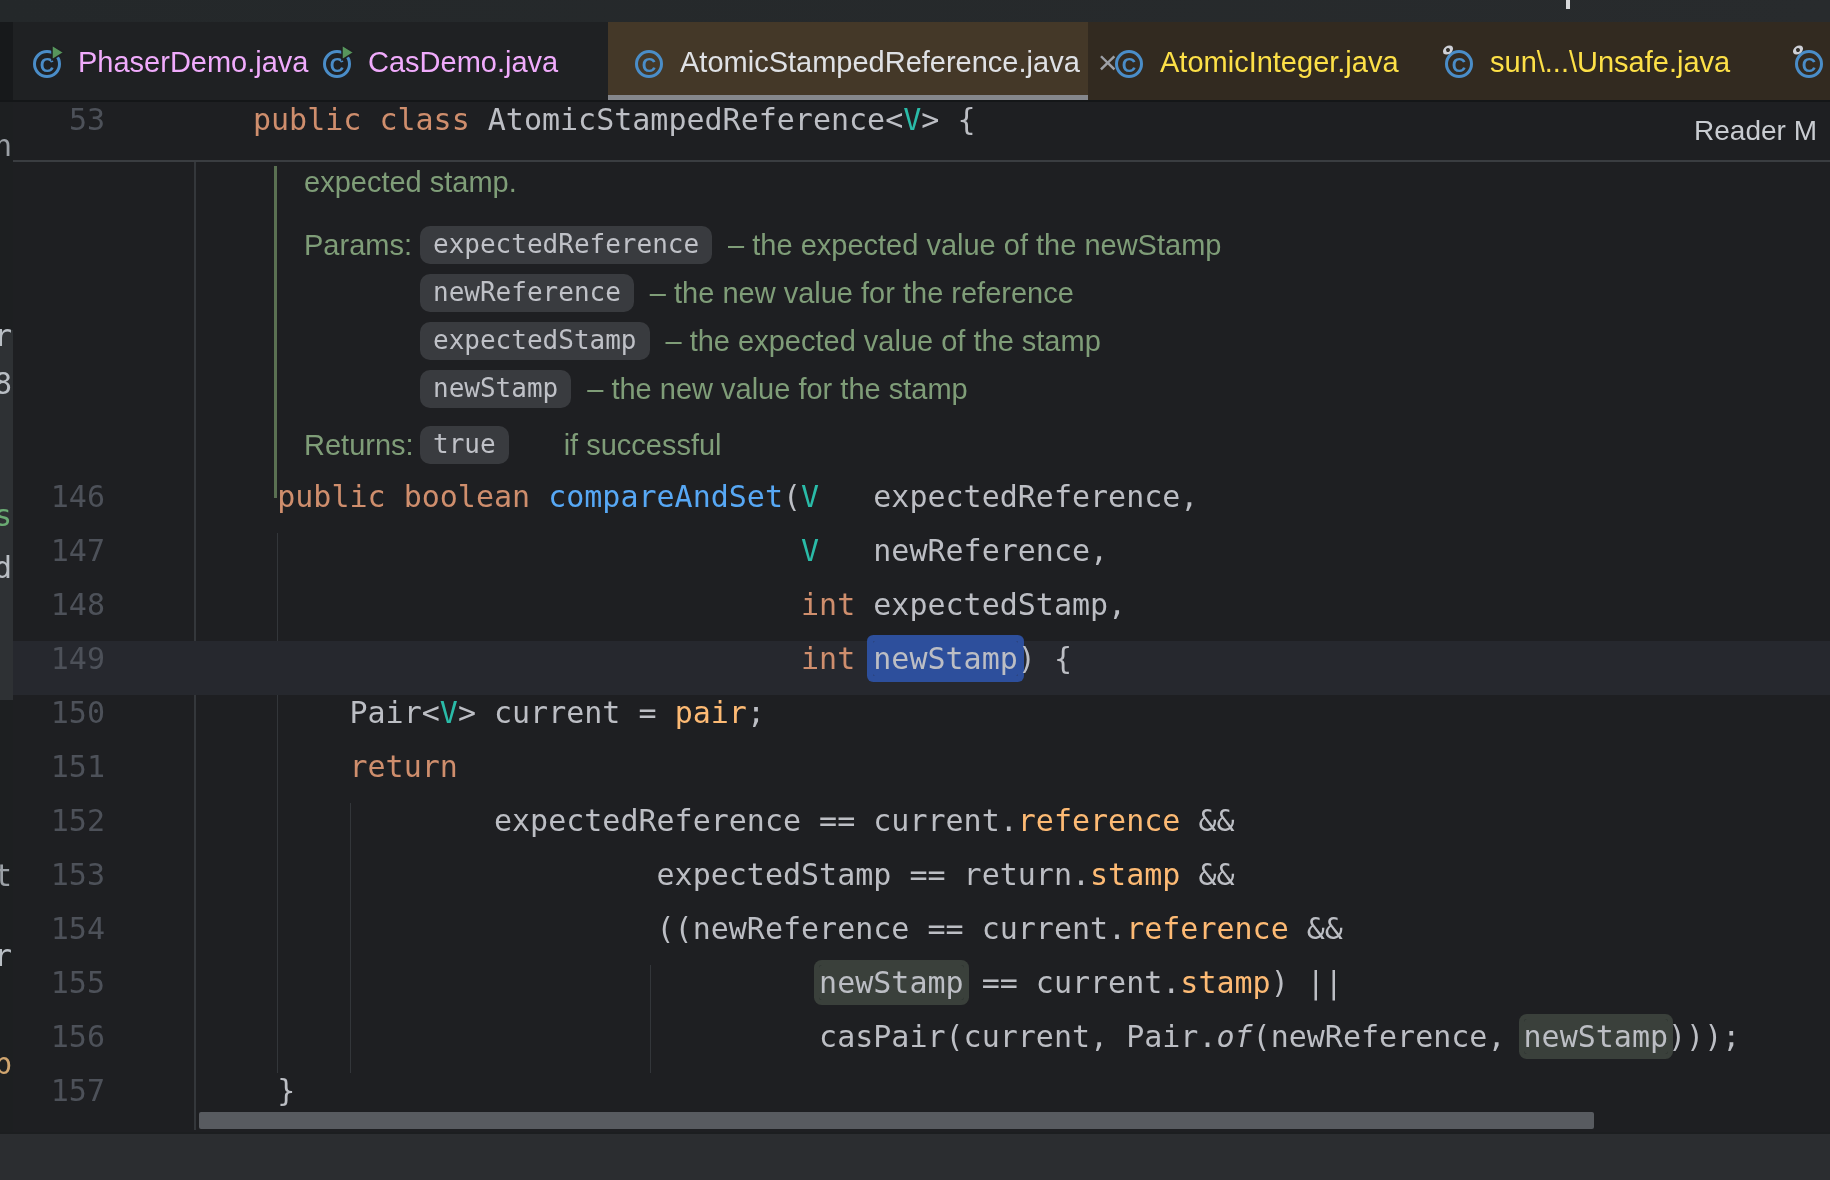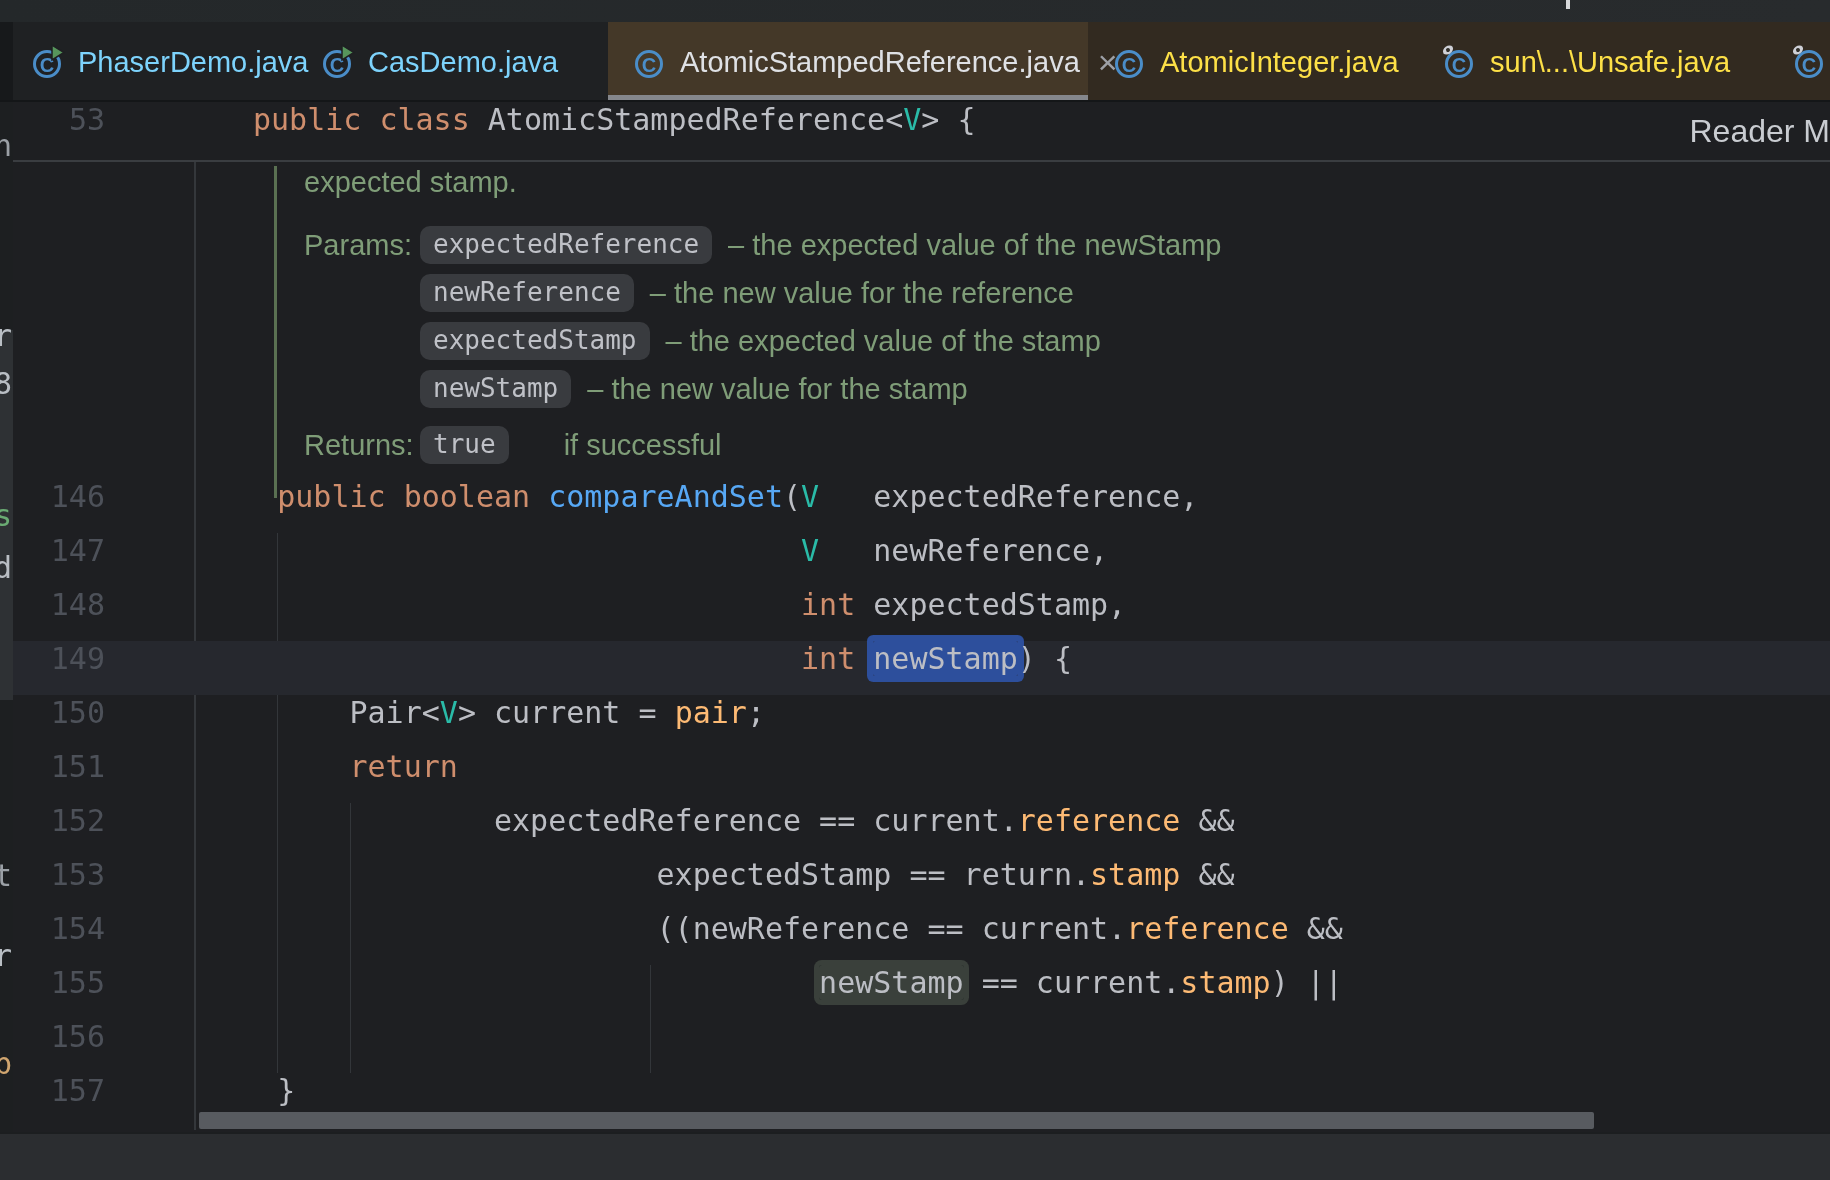--- a/index.html
+++ b/index.html
@@ -10,31 +10,31 @@
   #titlebar{left:0;top:0;width:1830px;height:22px;background:linear-gradient(90deg,#24282a,#282b2d);}
   #title-tick{left:1566px;top:0;width:4px;height:9px;background:#d6d8da;}
   
   #tabbar{left:0;top:22px;width:1830px;height:80px;background:#1F2123;}
   #tabbar-right{left:1088px;top:0;width:742px;height:80px;background:#322A20;}
   #tabbar-sliver{left:0;top:0;width:13px;height:80px;background:#17191B;}
   .tab{top:0;height:80px;display:flex;align-items:center;cursor:default;}
   .tab.active{background:#443828;}
   .tab .underline{position:absolute;left:0;bottom:0;width:100%;height:7px;background:#85878C;}
   .tab-label{font-size:29px;white-space:nowrap;}
-  .lbl-green{color:#7dd3fc;} .lbl-active{color:#DFE1E5;} .lbl-plain{color:#fde047;}
+  .lbl-green{color:#f0abfc;} .lbl-active{color:#DFE1E5;} .lbl-plain{color:#fde047;}
   .tab-icon{width:38px;height:38px;flex:0 0 38px;margin-right:12px;}
   .tab-close{margin-left:18px;color:#9DA0A6;font-size:34px;line-height:34px;}
   #tabbar-shadow{left:0;top:100px;width:1830px;height:2px;background:#141618;}
   
   #sticky{left:13px;top:102px;width:1817px;height:58px;background:#1E1F22;border-bottom:2px solid #3A3D41;}
   #sticky-num{left:0;top:0;width:92px;height:58px;line-height:58px;text-align:right;
               font:30px "DejaVu Sans Mono",monospace;color:#4D5159;}
   #sticky-code{left:192px;top:0;height:58px;line-height:58px;white-space:pre;
                font:30px "DejaVu Sans Mono",monospace;color:#BCBEC4;margin-left:48px;}
-  #reader-label{right:0;top:0;height:58px;line-height:58px;font-size:32px;color:#C9CCD1;
+  #reader-label{right:13px;top:0;height:58px;line-height:58px;font-size:28px;color:#C9CCD1;
                 padding-left:6px;white-space:nowrap;}
   
   #editor{left:0;top:162px;width:1830px;height:970px;background:#1E1F22;}
   #gutter-sep{left:194px;top:162px;width:2px;height:968px;background:#34373B;}
   .indent-guide{width:1px;background:#33363A;}
   #doc-guide{left:274px;top:166px;width:3px;height:332px;background:#5A7052;}
   .doc-text{font-size:29px;color:#7F9D78;white-space:nowrap;}
   .doc-row{display:flex;align-items:center;white-space:nowrap;}
   .chip{display:inline-block;background:#393B3F;border-radius:10px;padding:3px 13px 5px;
         font:26px "DejaVu Sans Mono",monospace;color:#BFC1C7;margin-right:16px;}
@@ -202,20 +202,21 @@
       <div class="abs code-line" style="top: 911px;">
         <div class="line-num">154</div>
         <div class="code-text"><span>                         ((newReference == current.</span><span class="fld">reference</span><span> &amp;&amp;</span></div>
       </div>
       <div class="abs code-line" style="top: 965px;">
         <div class="line-num">155</div>
         <div class="code-text"><span>                                  </span><span class="occ">newStamp</span><span> == current.</span><span class="fld">stamp</span><span>) ||</span></div>
       </div>
       <div class="abs code-line" style="top: 1019px;">
         <div class="line-num">156</div>
+        <div class="code-text"><span>                                  </span><span>casPair(current, Pair.</span><span class="itl">of</span><span>(newReference, </span><span class="occ">newStamp</span><span>)));</span></div>
       </div>
       <div class="abs code-line" style="top: 1073px;">
         <div class="line-num">157</div>
         <div class="code-text"><span>    }</span></div>
       </div>
     </div>
 
   <div id="sliver" class="abs">
     <div id="sliver-block"></div>
   <span class="frag" style="top: 26px; color: rgb(155, 160, 166);">n</span>

